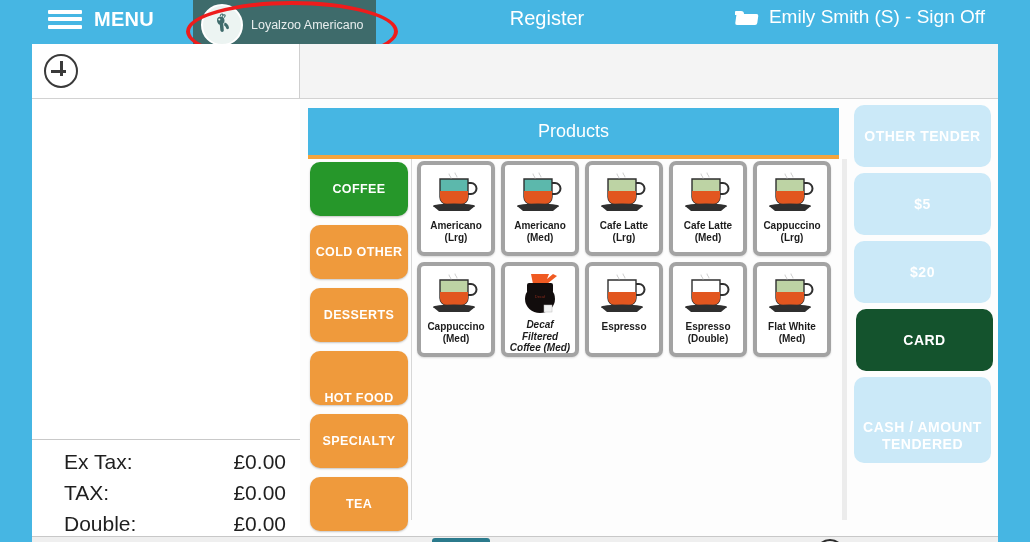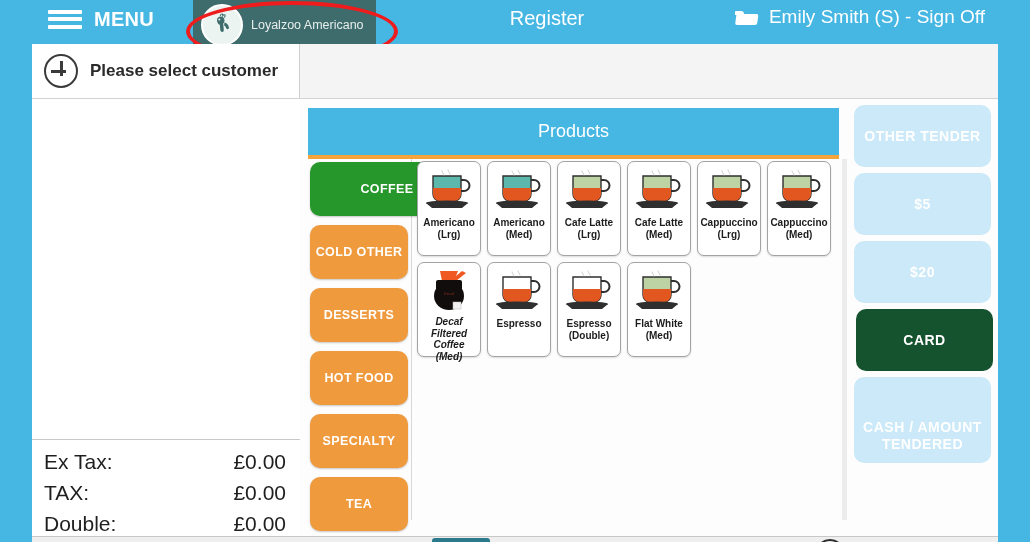--- a/index.html
+++ b/index.html
@@ -40,33 +40,33 @@
   .plus-circle:before,.plus-circle:after{content:"";position:absolute;background:#3a3a3a;}
   .plus-circle:before{left:50%;top:5px;width:3px;height:15px;margin-left:-1.5px;}
   .plus-circle:after{top:50%;left:5px;height:3px;width:15px;margin-top:-1.5px;}
   .cust-text{font-size:17px;font-weight:600;color:#2b2b2b;white-space:nowrap;}
 
   
   .order-panel{position:absolute;left:32px;top:99px;width:268px;height:443px;background:#fff;border-right:1px solid #cfcfcf;}
   .order-lines{position:absolute;left:0;top:0;width:268px;height:340px;background:#fff;}
   .totals{position:absolute;left:0;bottom:0;width:268px;height:103px;background:#fff;border-top:1px solid #c9c9c9;padding:6px 14px 0 12px;box-sizing:border-box;}
   .total-row{display:flex;justify-content:space-between;align-items:center;height:31px;font-size:21px;color:#1f1f1f;}
-  .total-row .lbl{font-weight:400;}
+  .total-row .lbl{font-weight:400;margin-left:20px;}
   .total-row .val{font-weight:400;}
   .totals-strip{position:absolute;left:8px;bottom:0;width:250px;height:6px;background:#cfcfcf;border-radius:2px;}
 
   
   .products-pane{position:absolute;left:300px;top:99px;width:547px;height:443px;background:#fdfdfd;border-right:1px solid #cfcfcf;}
   .products-header{position:absolute;left:8px;top:9px;width:531px;height:47px;background:#46b6e3;color:#fff;font-size:18px;display:flex;align-items:center;justify-content:center;border-bottom:4px solid #f5a43c;}
   .cat-col{position:absolute;left:8px;top:60px;width:104px;bottom:22px;border-right:1px solid #d8d8d8;padding-top:3px;box-sizing:border-box;}
   .cat-btn{width:98px;height:54px;margin:0 0 9px 2px;border-radius:10px;background:#ef9a3c;color:#fff;font-size:12.5px;font-weight:700;letter-spacing:.4px;display:flex;align-items:center;justify-content:center;box-shadow:0 1px 2px rgba(0,0,0,.22);}
   .cat-btn.active{background:#26972a;}
 
   .prod-grid{position:absolute;left:115px;top:60px;right:6px;bottom:22px;padding:2px 0 0 2px;box-sizing:border-box;display:flex;flex-wrap:wrap;align-content:flex-start;gap:6px;}
-  .prod-tile{width:64px;height:95px;background:#fff;border:1px solid #a3a3a3;border-radius:7px;box-shadow:0 1px 2px rgba(0,0,0,.14);display:flex;flex-direction:column;align-items:center;justify-content:flex-start;padding-top:5px;box-sizing:border-box;}
+  .prod-tile{width:78px;height:95px;background:#fff;border:4px solid #a3a3a3;border-radius:7px;box-shadow:0 1px 2px rgba(0,0,0,.14);display:flex;flex-direction:column;align-items:center;justify-content:flex-start;padding-top:5px;box-sizing:border-box;}
   .prod-img{width:62px;height:48px;display:flex;align-items:center;justify-content:center;}
   .prod-name{font-size:10px;font-weight:700;color:#1c1c1c;text-align:center;line-height:11.5px;margin-top:2px;padding:0 2px;}
   .grid-scrollbar{position:absolute;right:0;top:60px;bottom:22px;width:5px;background:#ececec;}
 
   
   .tender-col{position:absolute;left:847px;top:99px;width:151px;height:443px;background:#fdfdfd;padding-top:6px;box-sizing:border-box;}
   .tender-btn{width:137px;height:62px;margin:0 auto 6px auto;border-radius:10px;background:#cbe9f8;color:#ffffff;font-size:14px;font-weight:700;letter-spacing:.5px;display:flex;align-items:center;justify-content:center;flex-direction:column;line-height:17px;text-align:center;}
   .tender-btn.tall{height:86px;justify-content:flex-end;padding-bottom:10px;box-sizing:border-box;}
 
   
@@ -116,21 +116,20 @@
       </span>
       <span class="lz-text">Loyalzoo Americano</span>
     </div>
 
     <div class="annot-ellipse"></div>
   </div>
 
   <div class="customer-bar">
     <div class="cust-left">
       <span class="plus-circle"></span>
-      <span class="cust-text">Please select customer</span>
     </div>
   </div>
 
   <div class="order-panel">
     <div class="order-lines"></div>
     <div class="totals">
       <div class="total-row">
         <span class="lbl">Ex Tax:</span>
         <span class="val">£0.00</span>
       </div>
@@ -142,30 +141,30 @@
         <span class="lbl">Double:</span>
         <span class="val">£0.00</span>
       </div>
       <div class="totals-strip"></div>
     </div>
   </div>
 
   <div class="products-pane">
     <div class="products-header">Products</div>
     <div class="cat-col" id="cat-col">
-        <div class="cat-btn active" style="background: rgb(38, 151, 42); padding-left: 28px;">
+        <div class="cat-btn active" style="background: rgb(38, 151, 42);">
           <span>COFFEE</span>
         </div>
         <div class="cat-btn" style="background: rgb(239, 154, 60);">
           <span>COLD OTHER</span>
         </div>
         <div class="cat-btn" style="background: rgb(239, 154, 60);">
           <span>DESSERTS</span>
         </div>
-        <div class="cat-btn" style="background: rgb(239, 154, 60);">
+        <div class="cat-btn" style="background: rgb(239, 154, 60); align-items: flex-end;">
           <span>HOT FOOD</span>
         </div>
         <div class="cat-btn" style="background: rgb(239, 154, 60);">
           <span>SPECIALTY</span>
         </div>
         <div class="cat-btn" style="background: rgb(239, 154, 60);">
           <span>TEA</span>
         </div>
       </div>
     <div class="prod-grid" id="prod-grid">

